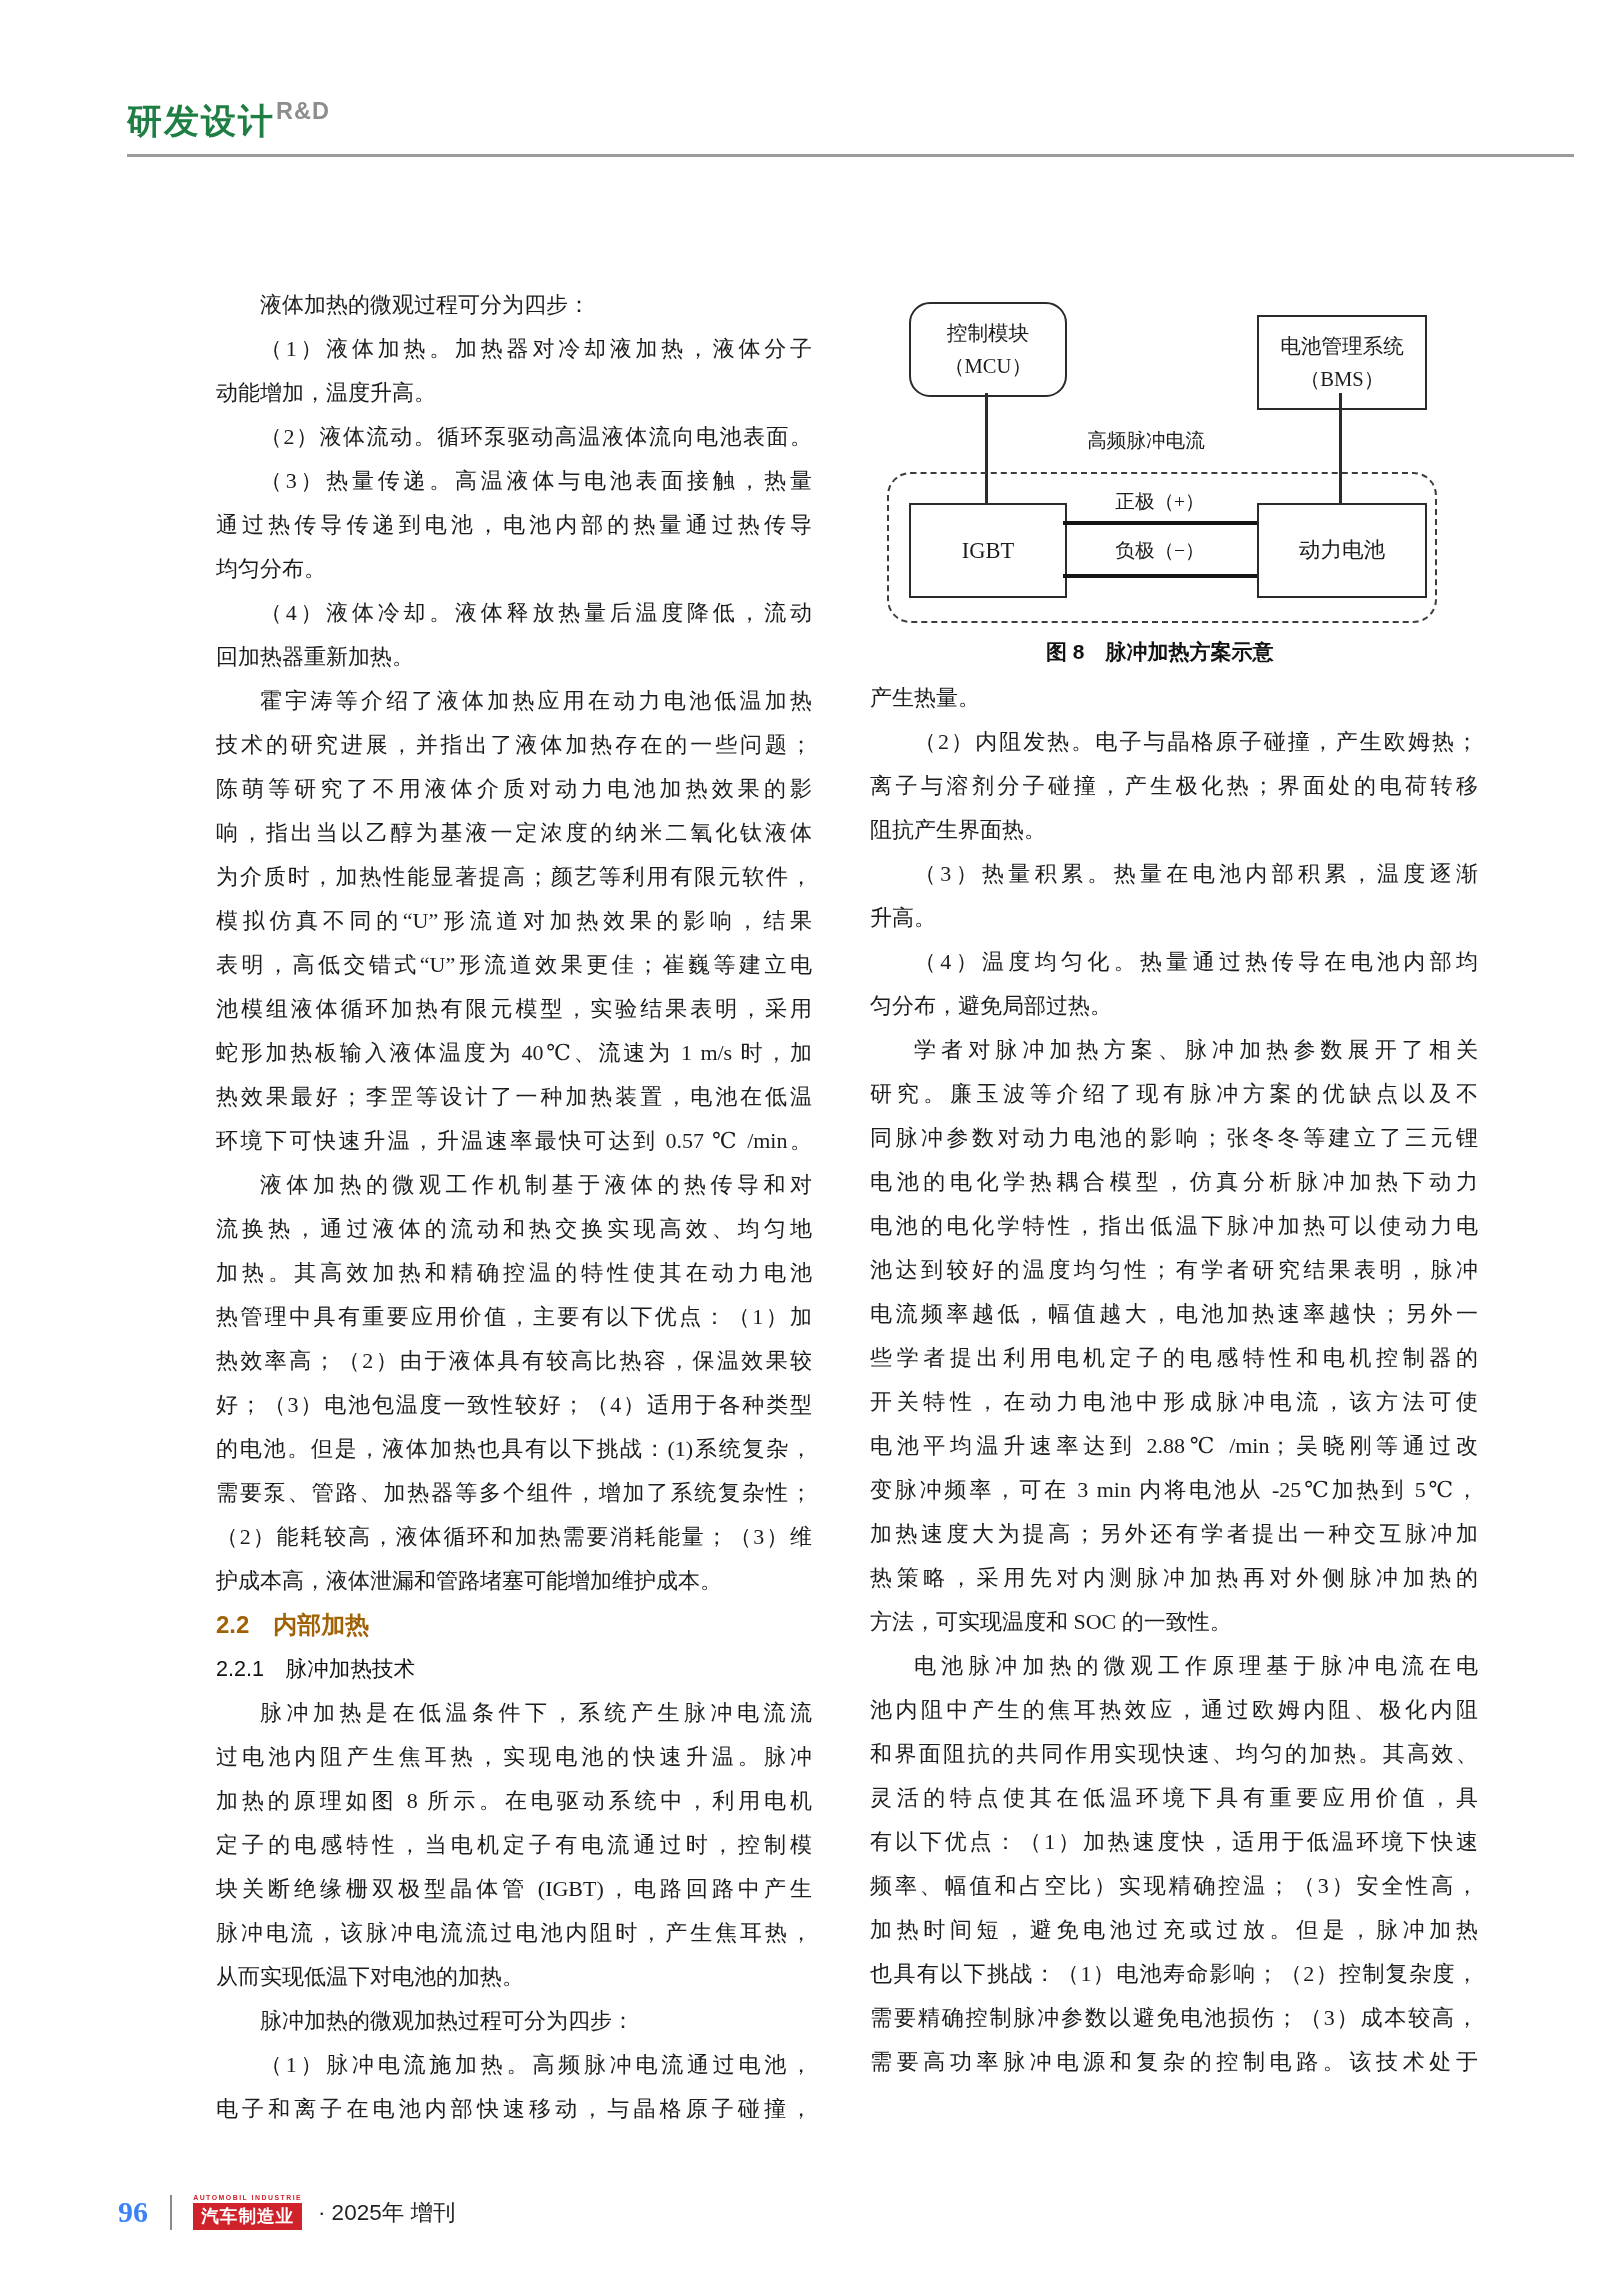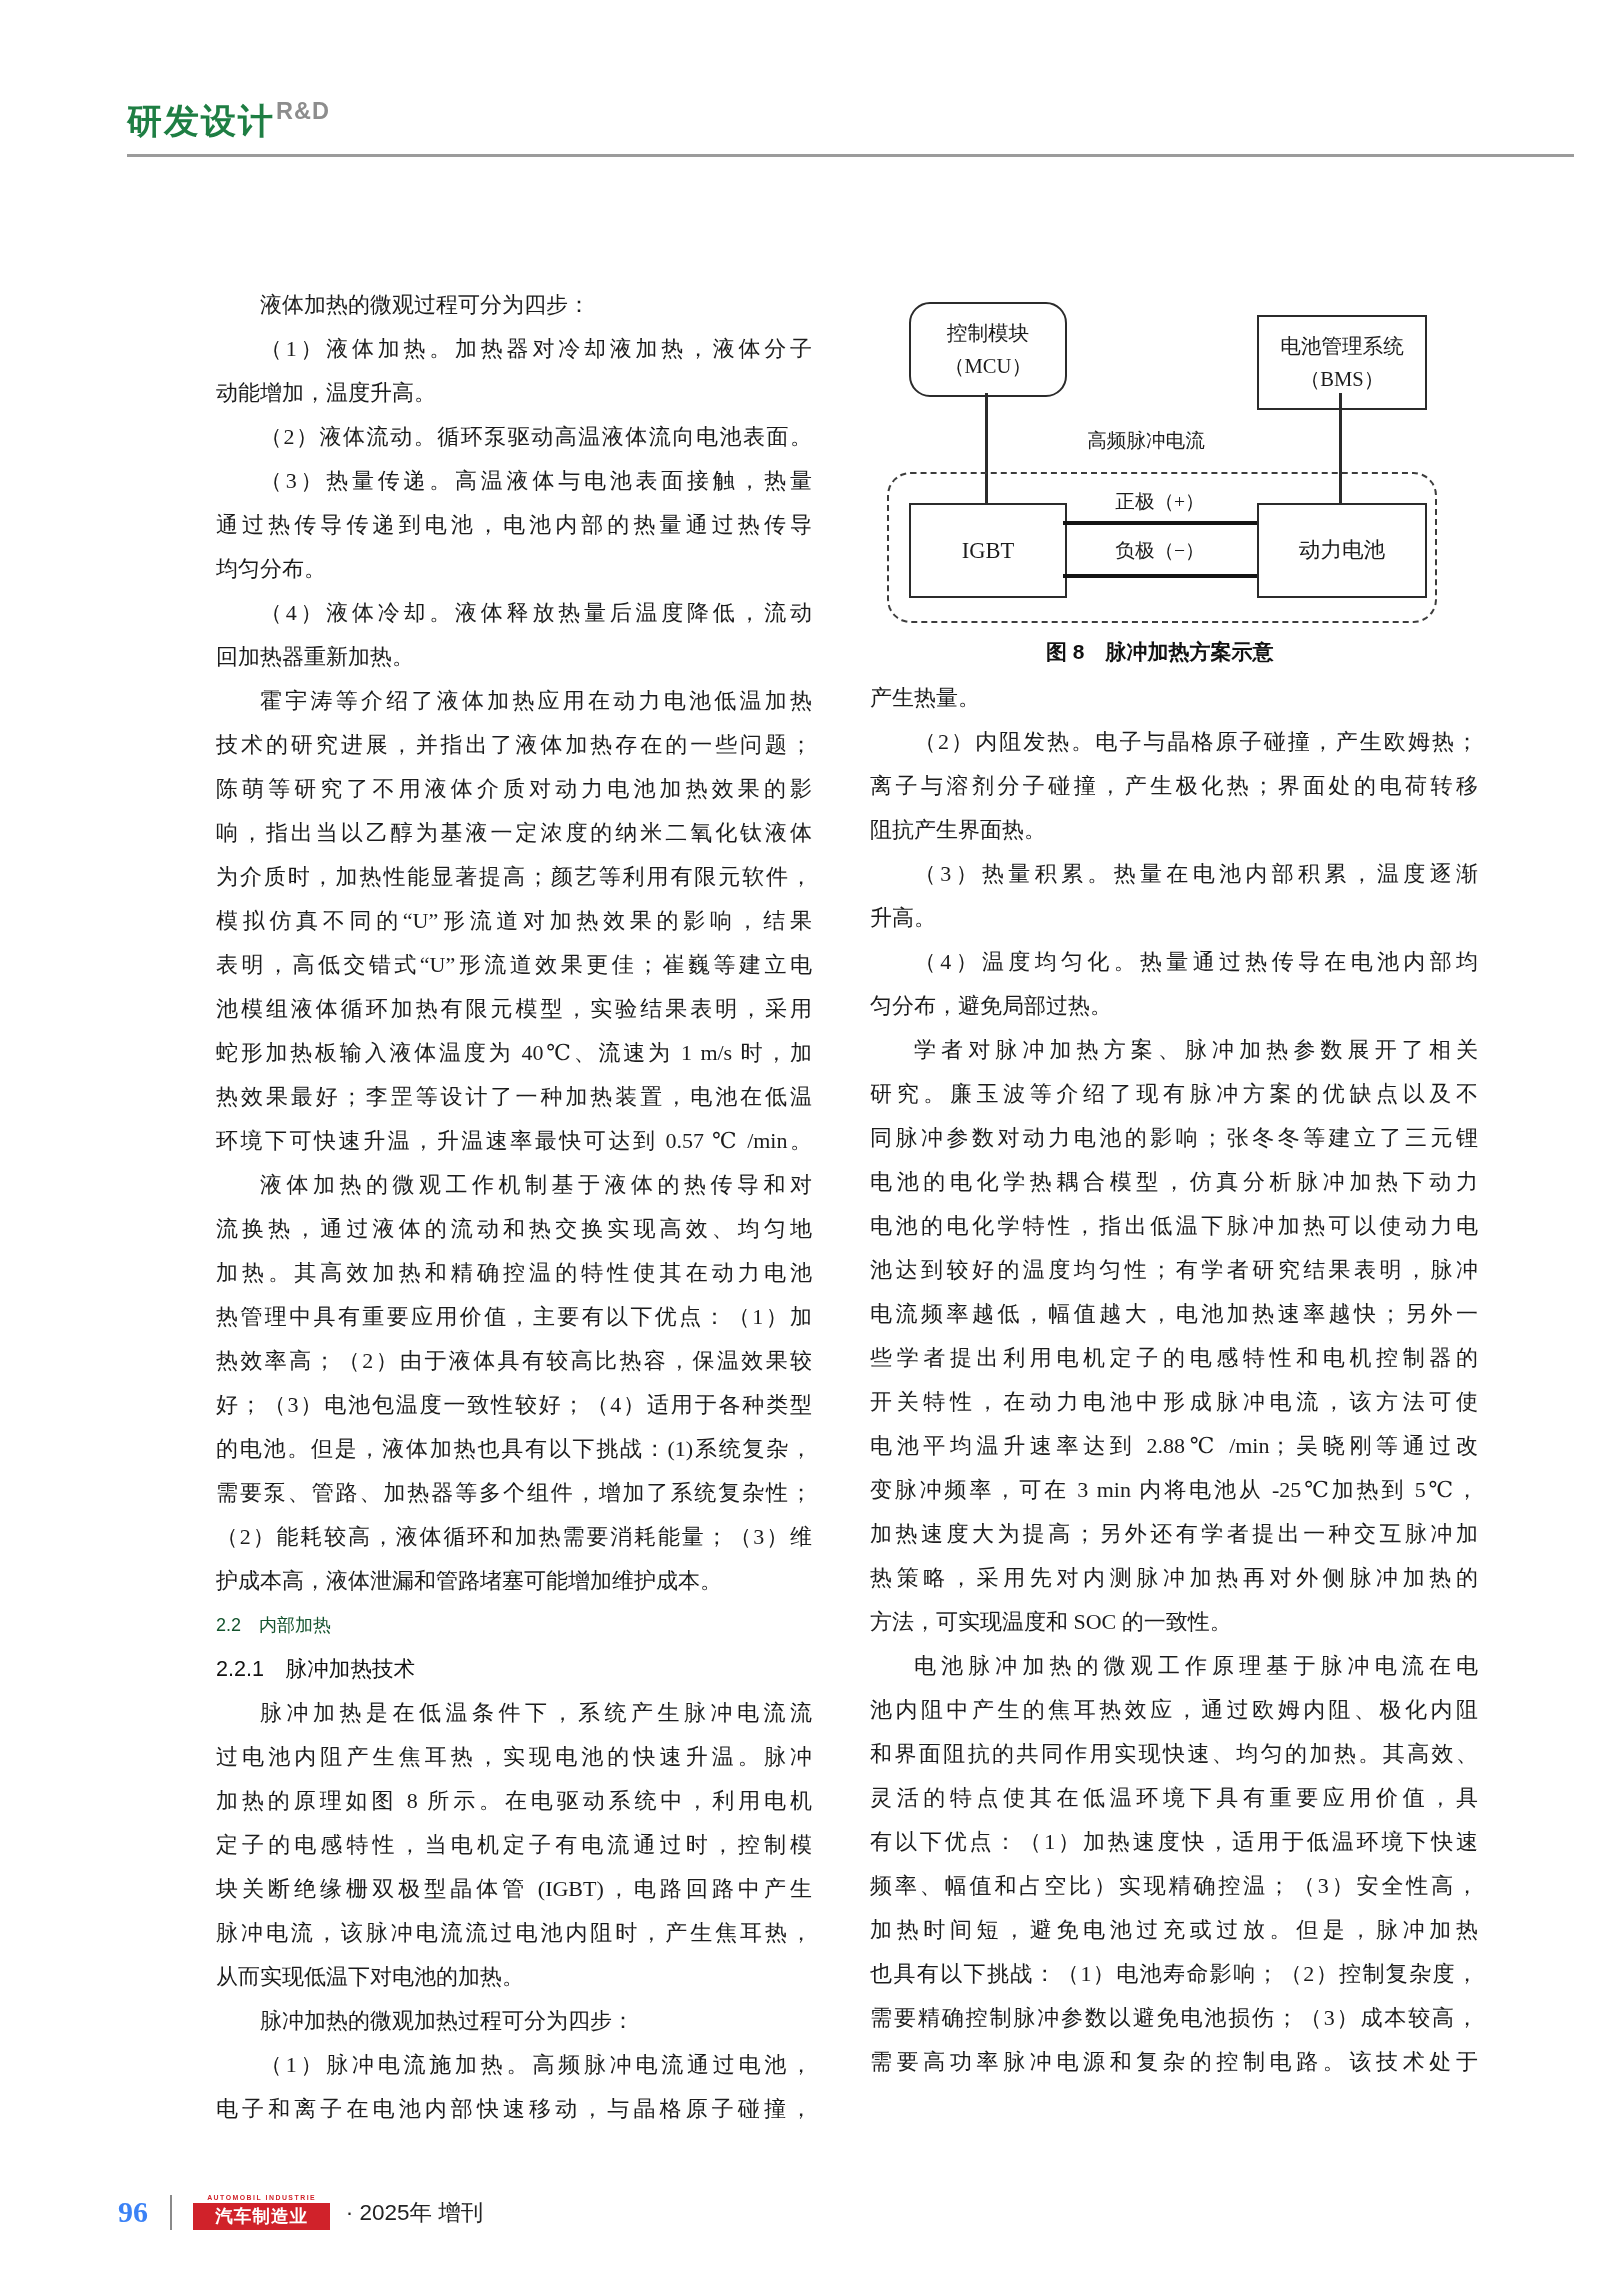--- a/index.html
+++ b/index.html
@@ -12,22 +12,22 @@
           font-size:23.5px;color:var(--subtitle-gray,#8d8d8d);letter-spacing:1px;}
   .hdr-rule{position:absolute;left:127px;top:154px;width:1447px;height:2.9px;background:#9b9b9b;}
 
   .col{position:absolute;}
   #col-left{left:216px;top:283px;width:596px;}
   #col-right{left:870px;top:676px;width:608px;}
   .line{height:44px;line-height:44px;font-size:22px;color:#1c1c1c;
         text-align:justify;text-align-last:justify;white-space:nowrap;}
   .line.end{text-align-last:left;}
   .line.ind{text-indent:2em;}
-  .line.h2{font-family:"Liberation Sans","DejaVu Sans",sans-serif;font-weight:400;
-           font-size:18px;text-align-last:left;color:#14532d;}
+  .line.h2{font-family:"Liberation Sans","DejaVu Sans",sans-serif;font-weight:700;
+           font-size:24px;text-align-last:left;color:#a16207;}
   .line.h3{font-family:"Liberation Sans","DejaVu Sans",sans-serif;font-weight:400;
            font-size:21.6px;text-align-last:left;color:#111;}
 
   
   .figure{position:absolute;left:870px;top:191px;width:608px;height:485px;}
   .fig-box{position:absolute;border:2.5px solid #2b2b2b;background:#fff;display:flex;
            flex-direction:column;align-items:center;justify-content:center;
            font-size:20.6px;color:#1c1c1c;line-height:33px;}
   .fig-box.mcu{left:39px;top:111px;width:154px;height:91px;border-radius:21px;}
   .fig-box.bms{left:387px;top:124px;width:166px;height:91px;}
@@ -52,21 +52,21 @@
   
   .footer{position:absolute;left:118px;top:2194px;display:flex;align-items:center;gap:15.7px;}
   .pgnum{font-family:"Liberation Serif","DejaVu Serif",serif;font-weight:700;
          font-size:30px;color:#3b82f6;text-align:center;}
   .ft-div{width:2px;height:35px;background:#8a8a8a;margin:0 5.9px;}
   .logo-wrap{display:flex;flex-direction:column;align-items:center;}
   .logo-top{font-family:"Liberation Sans","DejaVu Sans",sans-serif;font-size:6.9px;
             color:var(--logo-red,#d0222a);letter-spacing:1.5px;line-height:8.8px;font-weight:700;}
   .logo-box{background:var(--logo-red,#d0222a);color:#fff;
             font-family:"Liberation Sans","DejaVu Sans",sans-serif;font-weight:700;
-            font-size:17.6px;padding:2px 22px;letter-spacing:1px;line-height:23.5px;}
+            font-size:17.6px;padding:2px 8px;letter-spacing:1px;line-height:23.5px;}
   .issue{font-family:"Liberation Sans","DejaVu Sans",sans-serif;font-size:22.5px;color:#222;}
 </style>
 </head>
 <body>
 
 <div class="hdr">
   <span class="hdr-cn">研发设计</span>
   <span class="hdr-en">R&amp;D</span>
 </div>
 <div class="hdr-rule"></div>

